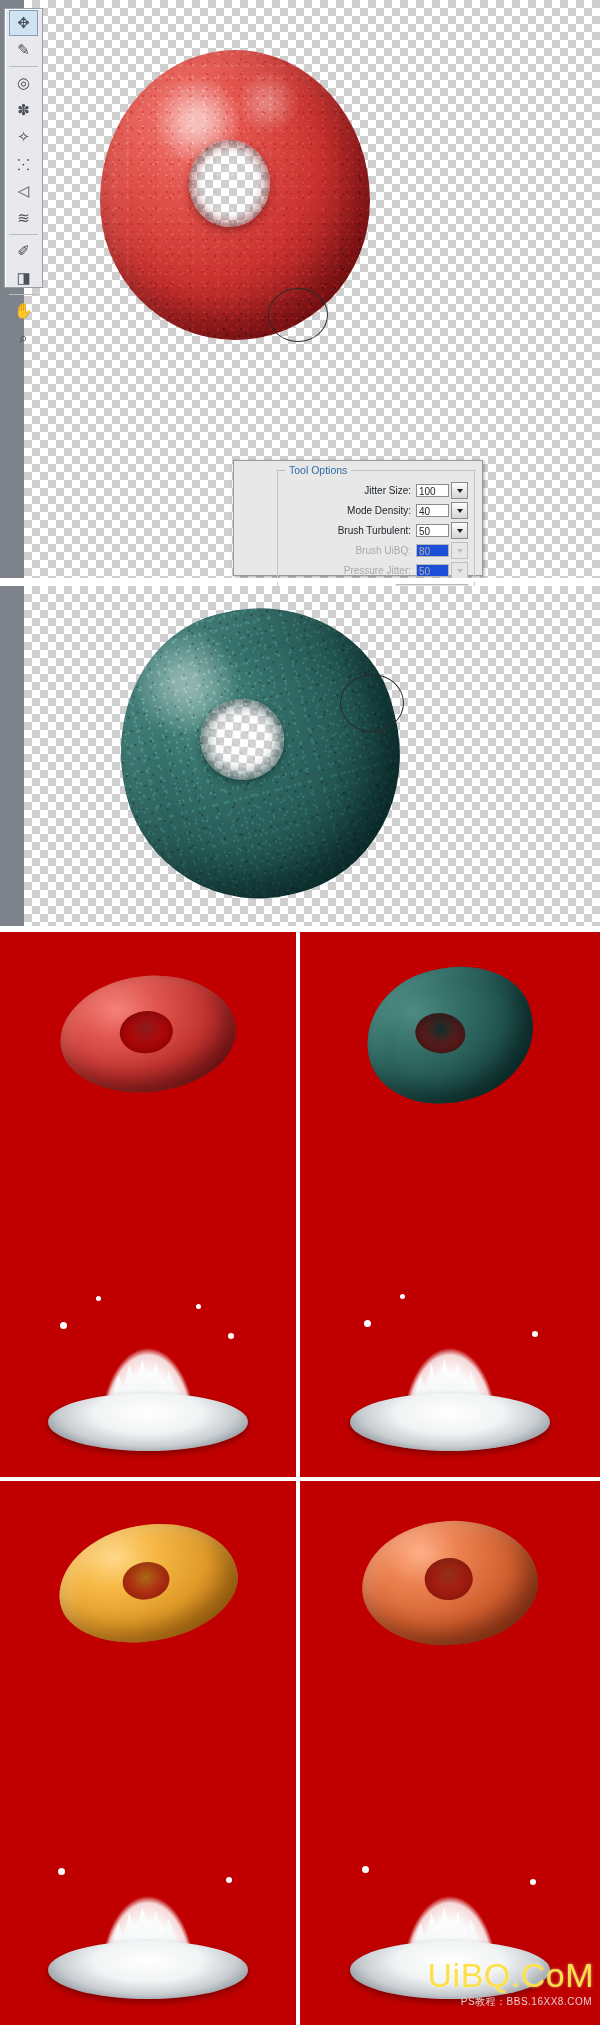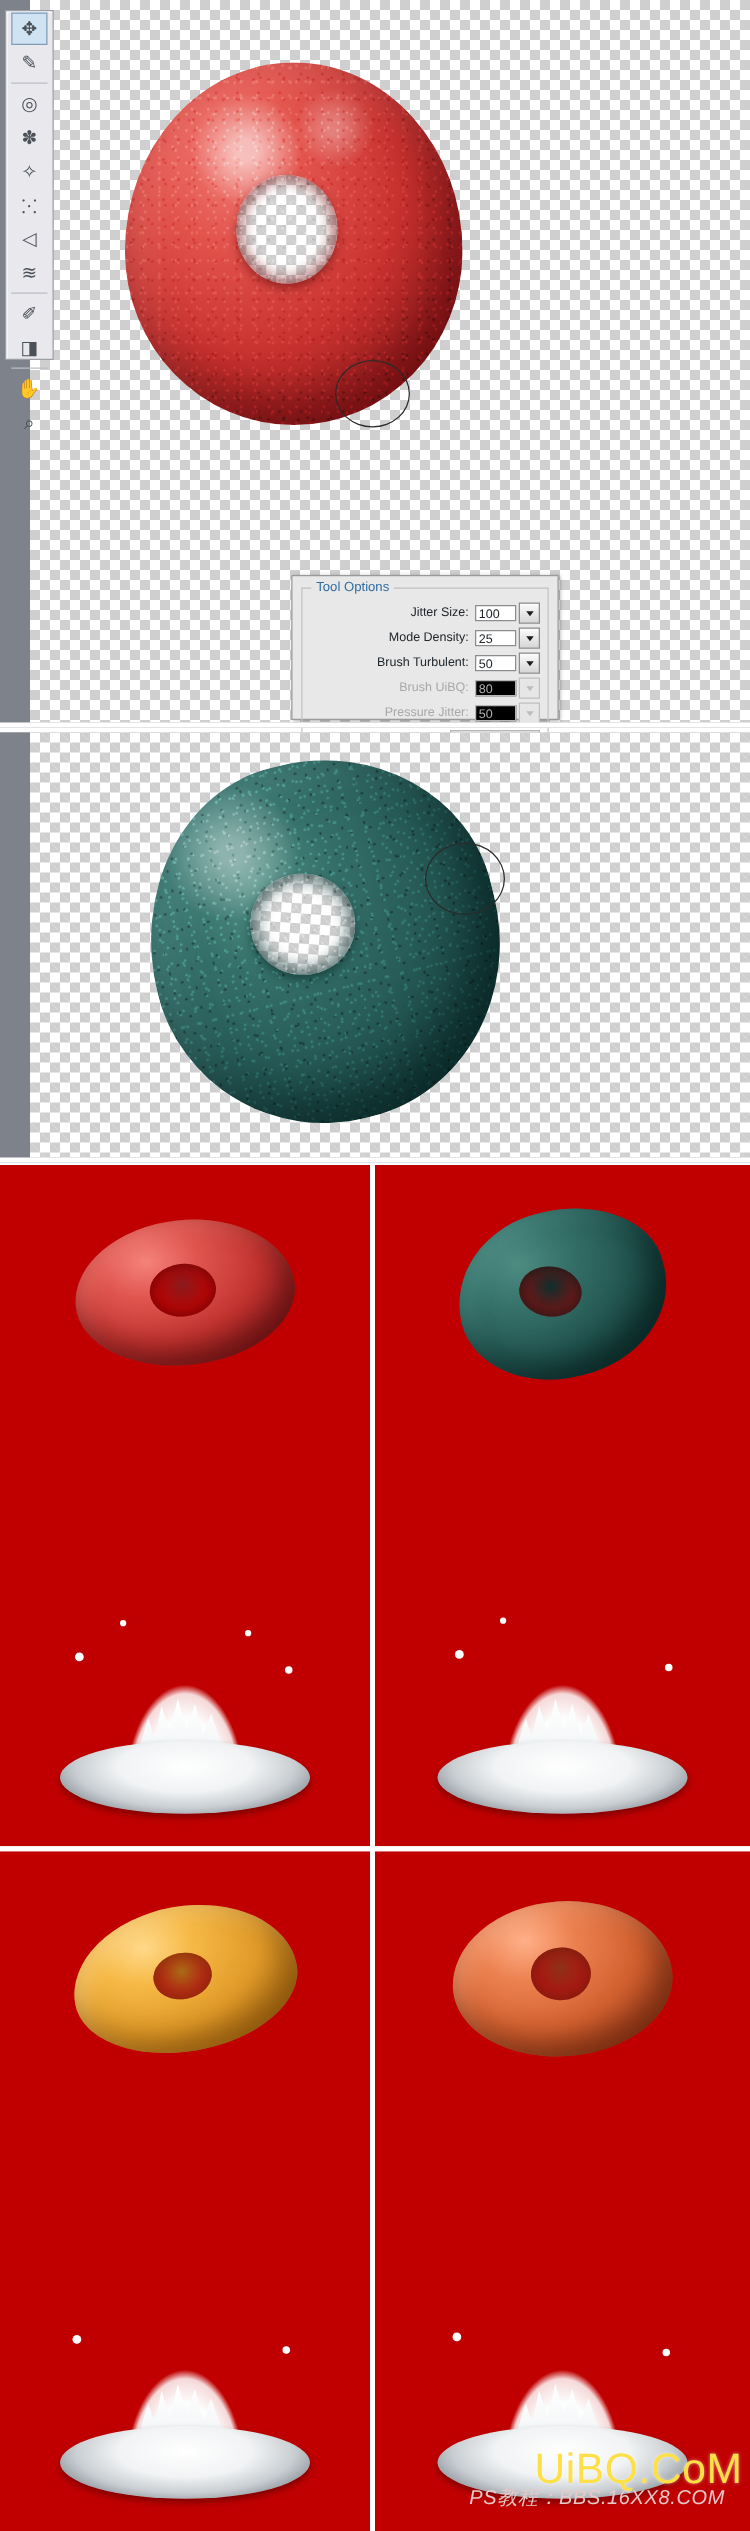--- a/index.html
+++ b/index.html
@@ -36,21 +36,21 @@
        box-shadow:1px 1px 3px rgba(0,0,0,.35);font-size:10px;color:#20262b;}
   .grp{position:relative;margin:9px 7px 4px;border:1px solid #c4c4c4;border-top-color:#bfbfbf;
        padding:11px 6px 6px;}
   .grp > .legend{position:absolute;top:-7px;left:7px;background:#e8e8e8;padding:0 4px;
        color:#2f6ca3;font-size:10.5px;white-space:nowrap;}
   .row{display:flex;align-items:center;justify-content:flex-end;height:17px;margin-bottom:3px;}
   .row .lab{font-size:10px;margin-right:5px;white-space:nowrap;}
   .row .lab.dim{color:#a9a9a9;}
   .fld{width:33px;height:13px;border:1px solid #8c8c8c;background:#fff;
        font-size:10px;line-height:13px;padding:0 2px;box-sizing:border-box;}
-  .fld.dim{background:#000000;border-color:#b6b6b6;color:#b0b0b0;}
+  .fld.dim{background:#1d4ed8;border-color:#b6b6b6;color:#b0b0b0;}
   .spin{width:15px;height:15px;border:1px solid #8c8c8c;background:linear-gradient(#fcfcfc,#d6d6d6);
         margin-left:2px;display:flex;align-items:center;justify-content:center;}
   .spin.dim{border-color:#c0c0c0;background:#e6e6e6;}
   .caret{width:0;height:0;border-left:3px solid transparent;border-right:3px solid transparent;
          border-top:4px solid #1d1d1d;}
   .caret.dim{border-top-color:#bdbdbd;}
   .wide{width:72px;height:13px;border:1px solid #b6b6b6;background:#e8e8e8;color:#b0b0b0;
         font-size:10px;line-height:13px;padding:0 3px;box-sizing:border-box;}
   .wide.on{background:#fff;border-color:#8c8c8c;color:#1d1d1d;}
   .chkrow{display:flex;align-items:center;margin:4px 0 2px 2px;}
@@ -90,22 +90,22 @@
          width:72px;height:66px;border-radius:50% 50% 46% 46%/ 62% 62% 38% 38%;
          background:linear-gradient(#ffffff,#f3f6f7 62%,#dfe5e8);
          clip-path:polygon(4% 100%,0 56%,9% 22%,16% 48%,24% 8%,33% 40%,42% 0%,52% 36%,61% 6%,70% 44%,79% 18%,90% 52%,100% 60%,96% 100%);
          filter:drop-shadow(0 0 2px rgba(255,255,255,.7));}
   .drop{position:absolute;background:#fff;border-radius:50%;}
 
   
   .wm{position:absolute;right:6px;bottom:30px;color:#fde047;font-size:34px;
       font-family:"Liberation Sans",sans-serif;letter-spacing:.5px;
       text-shadow:0 0 3px rgba(255,255,255,.55);}
-  .wm2{position:absolute;right:20px;bottom:16px;color:#e6caca;font-size:16px;
-      font-family:"Liberation Sans",sans-serif;letter-spacing:.5px;font-style:italic;}
+  .wm2{position:absolute;right:8px;bottom:16px;color:#e6caca;font-size:10px;
+      font-family:"Liberation Sans",sans-serif;letter-spacing:.5px;}
 
   
   .brushring{position:absolute;border:1px solid #2b2b2b;border-radius:50%;}
   .sep-band{position:absolute;left:0;width:600px;height:4px;background:#ffffff;}
 </style>
 </head>
 <body>
 
 <div class="abs" id="shot1">
 
@@ -154,36 +154,36 @@
     <div class="tool">◁</div>
     <div class="tool">≋</div>
     <div class="sep"></div>
     <div class="tool">✐</div>
     <div class="tool">◨</div>
     <div class="sep"></div>
     <div class="tool">✋</div>
     <div class="tool">⌕</div>
   </div>
 
-  <div class="dlg" style="left:233px;top:460px;width:212px;height:114px;">
+  <div class="dlg" style="left:233px;top:460px;width:212px;height:114px;padding-left:36px;">
 
     <div class="grp" style="margin-bottom:2px;">
       <div class="legend">Tool Options</div>
 
       <div class="row">
         <span class="lab">Jitter Size:</span>
         <span class="fld">100</span>
         <span class="spin">
             <i class="caret"></i>
           </span>
       </div>
 
       <div class="row">
         <span class="lab">Mode Density:</span>
-        <span class="fld">25</span>
+        <span class="fld">40</span>
         <span class="spin">
             <i class="caret"></i>
           </span>
       </div>
 
       <div class="row">
         <span class="lab">Brush Turbulent:</span>
         <span class="fld">50</span>
         <span class="spin">
             <i class="caret"></i>

